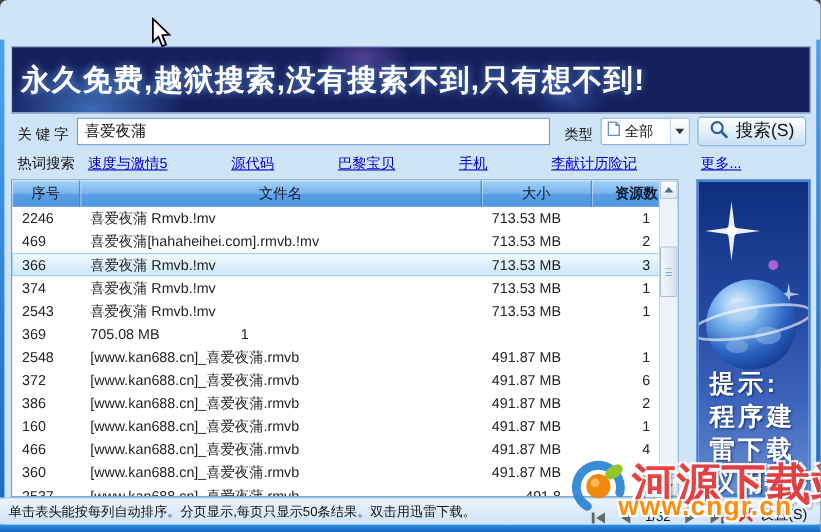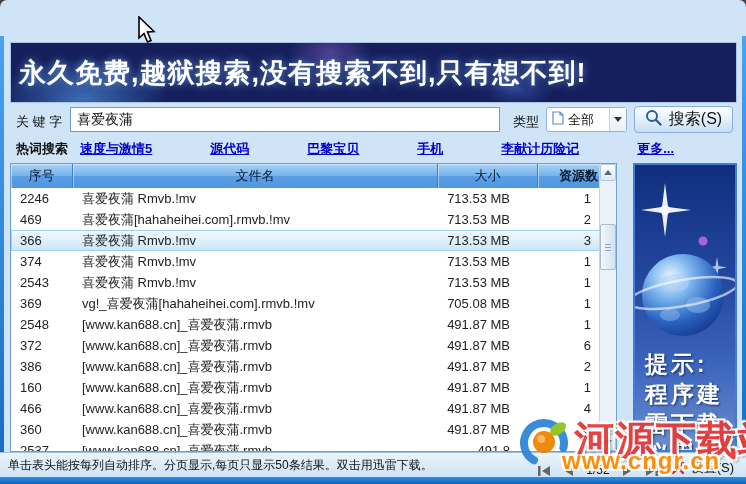--- a/index.html
+++ b/index.html
@@ -63,21 +63,21 @@
   .dd-arrow-box{width:17px;height:100%;border-left:1px solid #c3d6ea;
     background:linear-gradient(#fdfefe,#e7f0f9);display:flex;align-items:center;justify-content:center;}
   .dd-arrow{width:0;height:0;border-left:4px solid transparent;border-right:4px solid transparent;
     border-top:5px solid #333;}
   .search-btn{position:absolute;left:634px;top:0;width:99px;height:27px;
     border:1px solid #86aed6;border-radius:4px;
     background:linear-gradient(#ffffff,#e6f1fb 45%,#c8dff4);
     display:flex;align-items:center;justify-content:center;gap:7px;
     font-size:16px;color:#111;font-family:inherit;cursor:default;}
   
-  .hotrow{position:absolute;left:0;top:140px;width:746px;height:18px;font-weight:bold;}
+  .hotrow{position:absolute;left:0;top:140px;width:746px;height:18px;}
   .hot-label{position:absolute;left:16px;font-size:13px;color:#111;}
   .hot-links{position:absolute;left:80px;width:594px;display:flex;justify-content:space-between;}
   .hot-link{font-size:13px;color:var(--link-blue);text-decoration:underline;cursor:pointer;white-space:nowrap;}
   
   .table{position:absolute;left:10px;top:163px;width:607px;height:289px;background:#fff;
     border:1px solid #6f9fca;overflow:hidden;}
   .thead{display:flex;height:24px;
     background:linear-gradient(#a6d2f6,#77b2ec 50%,#5a9ee5 52%,#4f97e0);}
   .th{height:100%;display:flex;align-items:center;justify-content:center;
     font-size:13px;color:#0a1a30;border-right:1px solid #3f81c8;
@@ -105,21 +105,21 @@
     border-top:5px solid #55697f;}
   .sb-thumb{position:absolute;left:0;top:60px;width:16px;height:46px;
     background:linear-gradient(90deg,#f2f7fc,#d3e2f0);border:1px solid #a9bed2;border-radius:2px;}
   .sb-thumb::after{content:"";position:absolute;left:4px;right:4px;top:19px;height:8px;
     background:repeating-linear-gradient(#8fa6bc 0 1px,transparent 1px 3px);}
   
   .sidebar{position:absolute;left:633px;top:163px;width:104px;height:289px;
     border:2px solid #3f7ed6;background:linear-gradient(180deg,#0f2e7e,#24479f 40%,#3c64bd 70%,#6b8fd0);
     overflow:hidden;}
   .globe-scene{position:absolute;left:0;top:0;width:100%;height:172px;}
-  .tip{position:absolute;left:0;top:168px;width:100%;padding-left:10px;margin-top:16px;}
+  .tip{position:absolute;left:0;top:168px;width:100%;padding-left:10px;}
   .tip-line{color:#fff;font-size:23px;font-weight:bold;letter-spacing:3px;line-height:30px;
     text-shadow:1px 1px 2px rgba(0,20,70,.7);white-space:nowrap;}
   
   .statusbar{position:absolute;left:0;top:452px;width:746px;height:25px;
     background:linear-gradient(#eaf4fc,#cfe3f6);border-top:1px solid #9fc0dd;
     display:flex;align-items:center;}
   .status-hint{font-size:12px;color:#111;padding-left:8px;white-space:nowrap;}
   .pager{position:absolute;right:12px;top:0;height:100%;display:flex;align-items:flex-end;gap:11px;}
   .pg-btn{display:flex;align-items:center;justify-content:center;cursor:default;}
   .page-indicator{font-size:12px;color:#111;}
@@ -223,21 +223,20 @@
           <div class="td td-count" style="width: 62px;">1</div>
         </div>
         <div class="tr">
           <div class="td td-id" style="width: 62px;">2543</div>
           <div class="td td-name" style="width: 365px;">喜爱夜蒲 Rmvb.!mv</div>
           <div class="td td-size" style="width: 100px;">713.53 MB</div>
           <div class="td td-count" style="width: 62px;">1</div>
         </div>
         <div class="tr">
           <div class="td td-id" style="width: 62px;">369</div>
-          <div class="td td-name" style="width: 365px;">vg!_喜爱夜蒲[hahaheihei.com].rmvb.!mv</div>
           <div class="td td-size" style="width: 100px;">705.08 MB</div>
           <div class="td td-count" style="width: 62px;">1</div>
         </div>
         <div class="tr">
           <div class="td td-id" style="width: 62px;">2548</div>
           <div class="td td-name" style="width: 365px;">[www.kan688.cn]_喜爱夜蒲.rmvb</div>
           <div class="td td-size" style="width: 100px;">491.87 MB</div>
           <div class="td td-count" style="width: 62px;">1</div>
         </div>
         <div class="tr">

